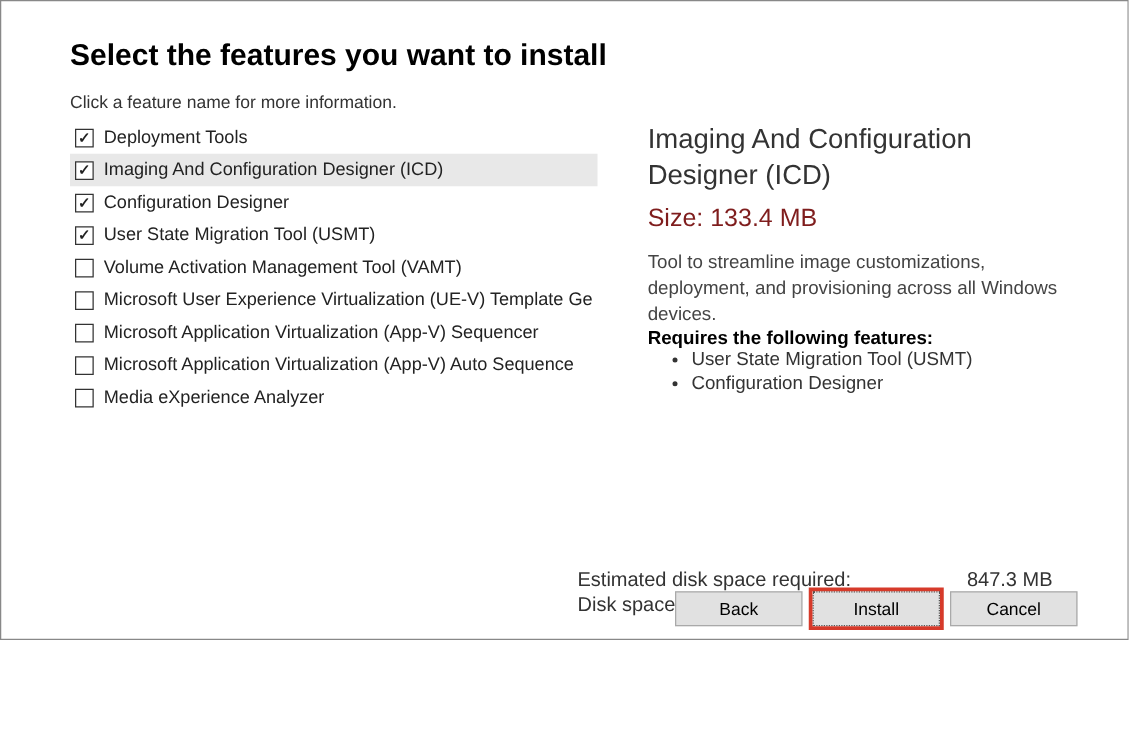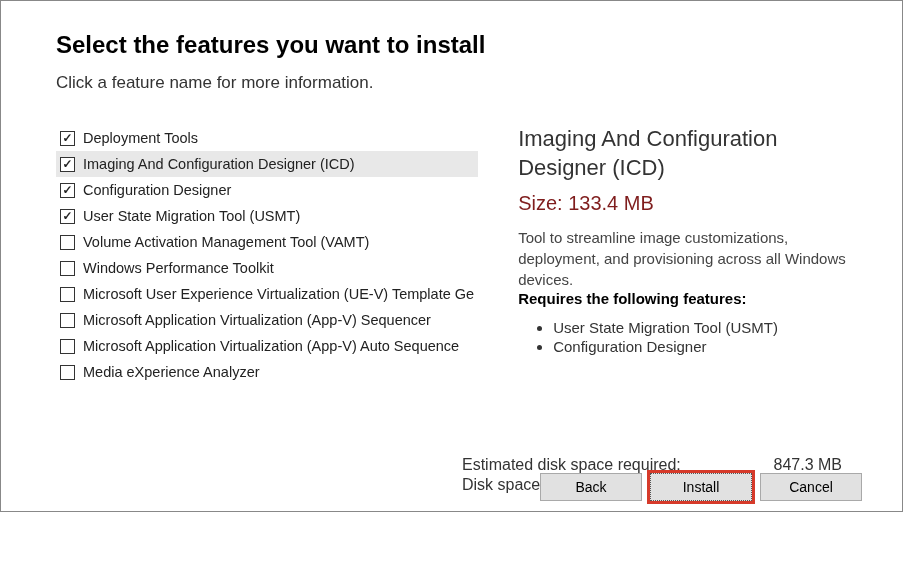--- a/index.html
+++ b/index.html
@@ -18,23 +18,23 @@
   }
   .content {
     padding: 20px 40px 0 55px;
   }
   h1 {
     font-size: 24px;
     font-weight: 700;
     margin: 10px 0 14px 0;
   }
   .subtitle {
-    font-size: 17px;
-    color: #333;
-    margin-bottom: 32px;
+    font-size: 14px;
+    color: #333;
+    margin-bottom: 8px;
   }
   .main {
     display: flex;
     gap: 40px;
   }
   .feature-list {
     flex: 0 0 360px;
   }
   .feature-item {
     display: flex;
@@ -82,21 +82,20 @@
     margin-bottom: 12px;
   }
   .detail-desc {
     font-size: 15px;
     color: #444;
     line-height: 1.4;
   }
   .req-title {
     font-weight: 700;
     font-size: 15px;
-    margin-bottom: 12px;
   }
   .req-list {
     margin: 0;
     padding-left: 35px;
     font-size: 15px;
     color: #333;
   }
   .req-list li { margin-bottom: 2px; }
   .disk-info {
     position: absolute;
@@ -192,24 +191,20 @@
             <span class="cb checked"></span>
             <span>Configuration Designer</span>
           </div>
           <div class="feature-item">
             <span class="cb checked"></span>
             <span>User State Migration Tool (USMT)</span>
           </div>
           <div class="feature-item">
             <span class="cb"></span>
             <span>Volume Activation Management Tool (VAMT)</span>
-          </div>
-          <div class="feature-item">
-            <span class="cb"></span>
-            <span>Windows Performance Toolkit</span>
           </div>
           <div class="feature-item">
             <span class="cb"></span>
             <span>Microsoft User Experience Virtualization (UE-V) Template Ge</span>
           </div>
           <div class="feature-item">
             <span class="cb"></span>
             <span>Microsoft Application Virtualization (App-V) Sequencer</span>
           </div>
           <div class="feature-item">

